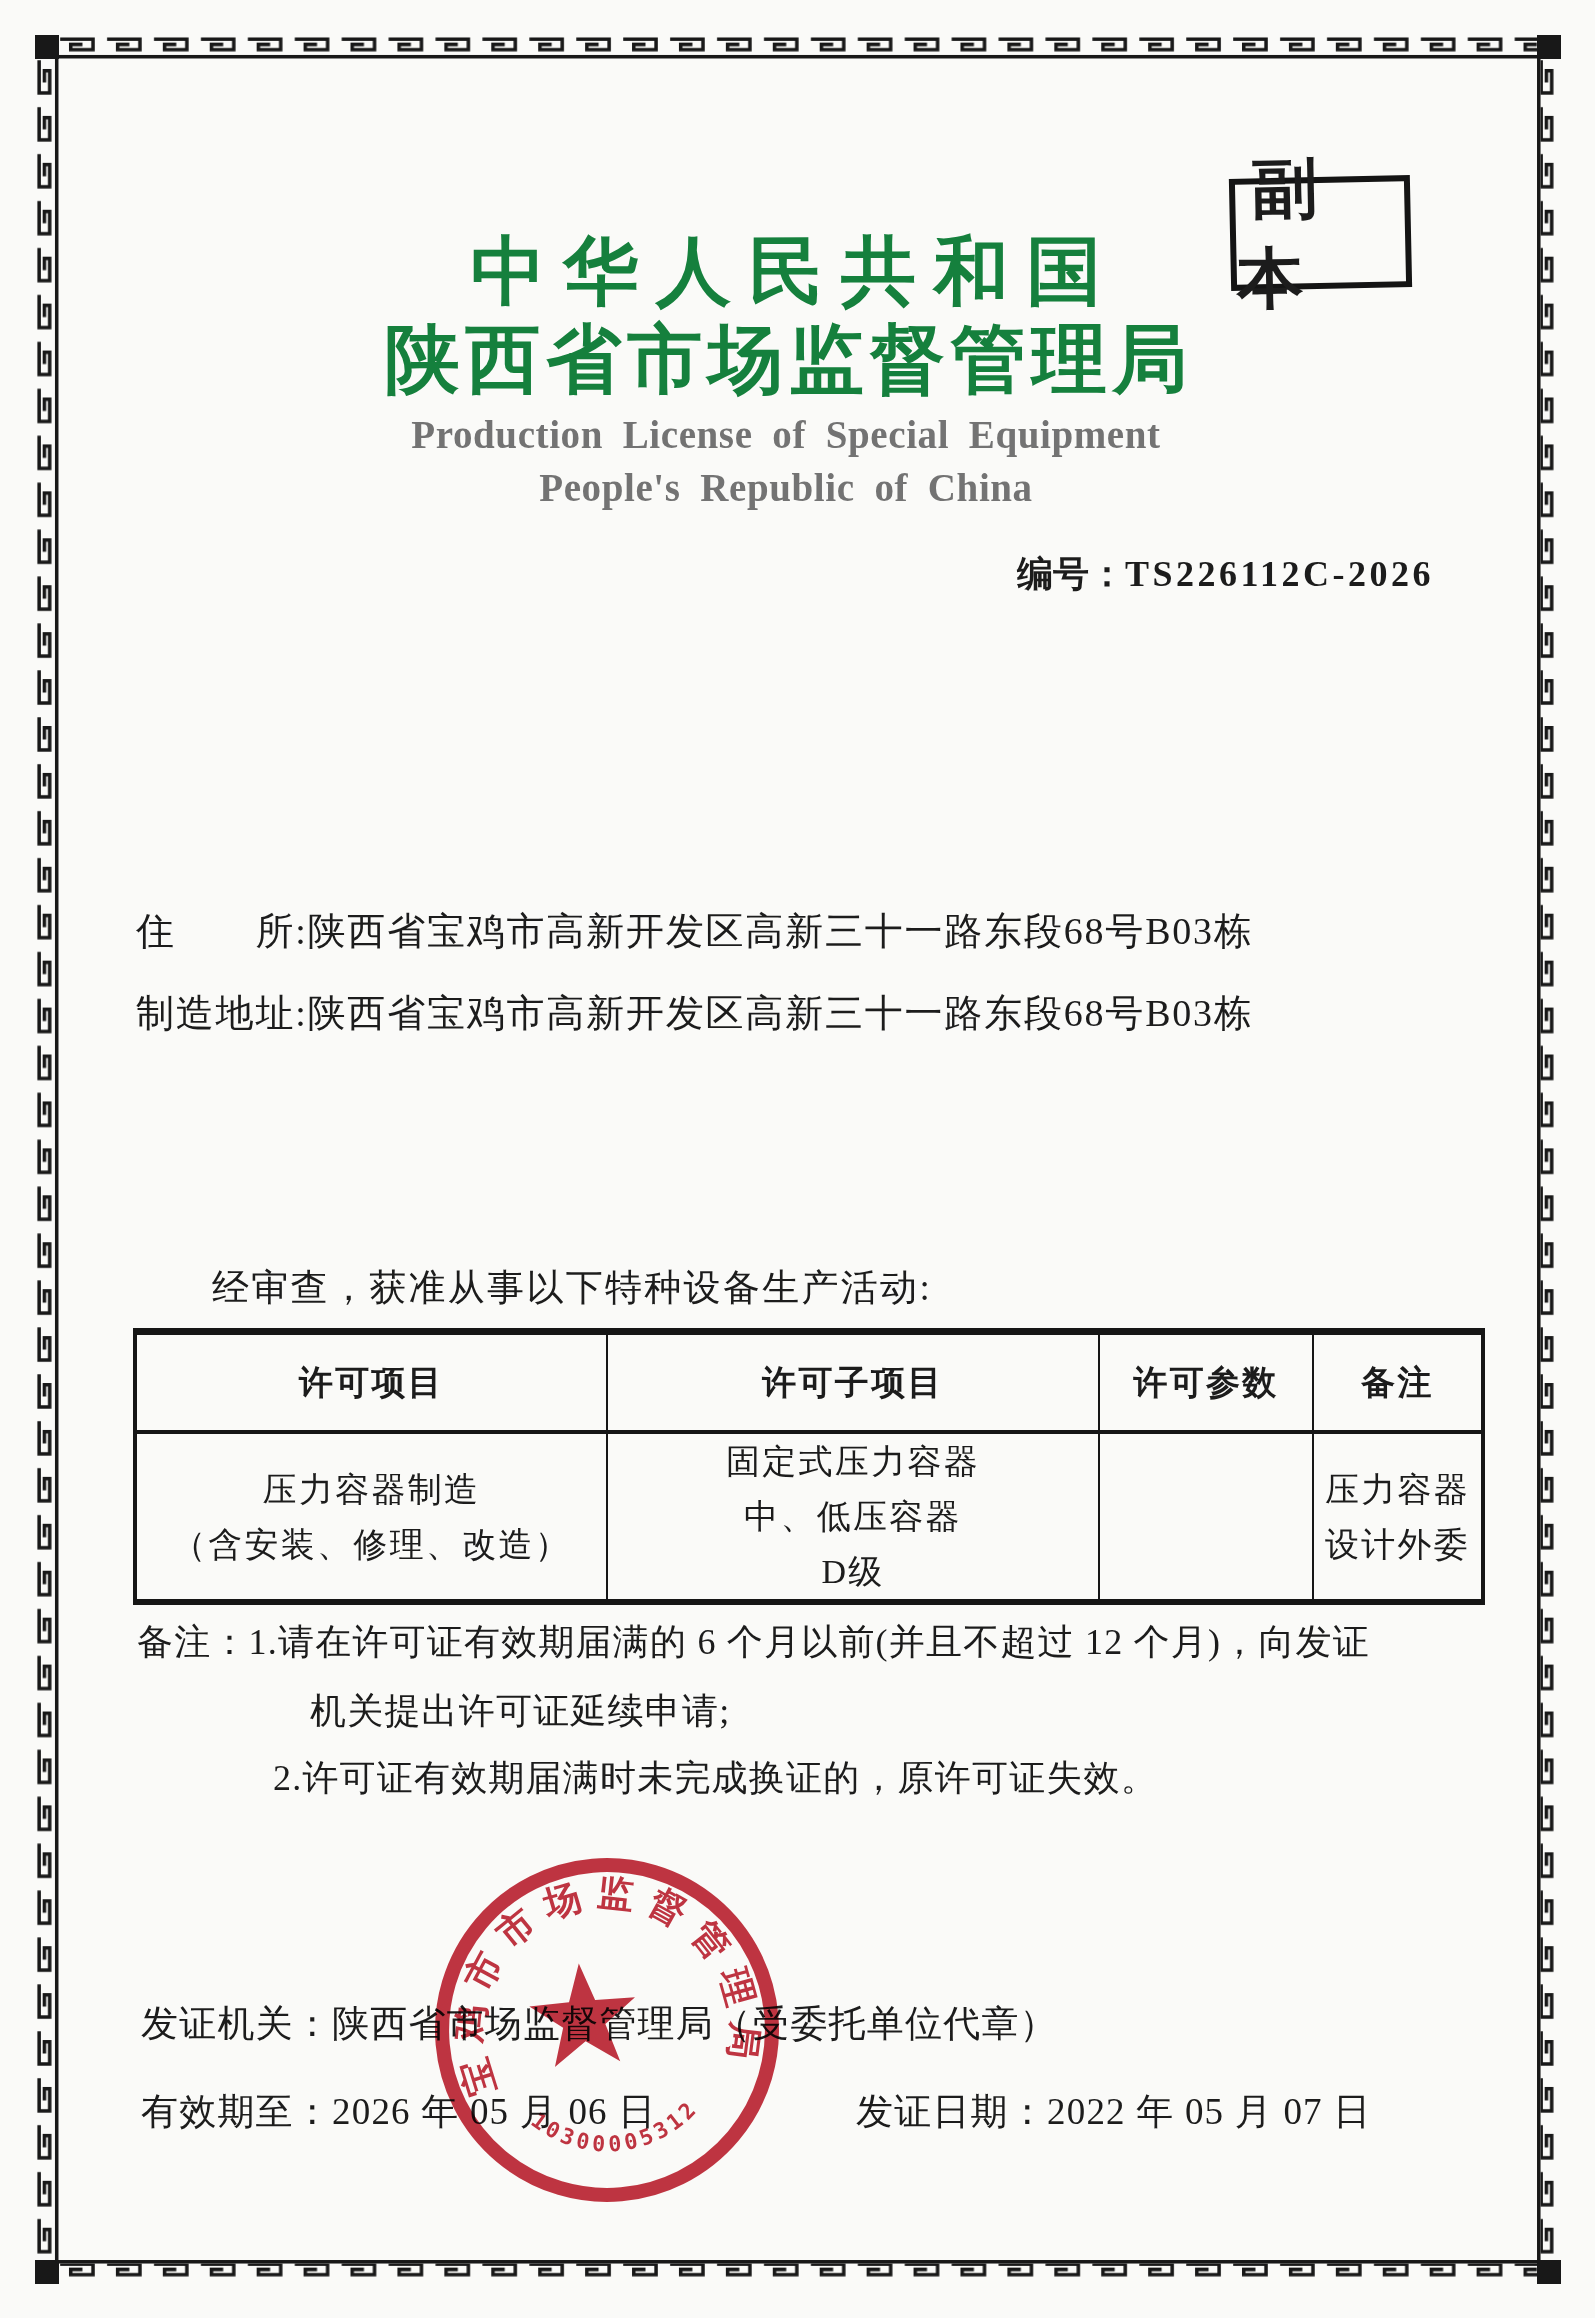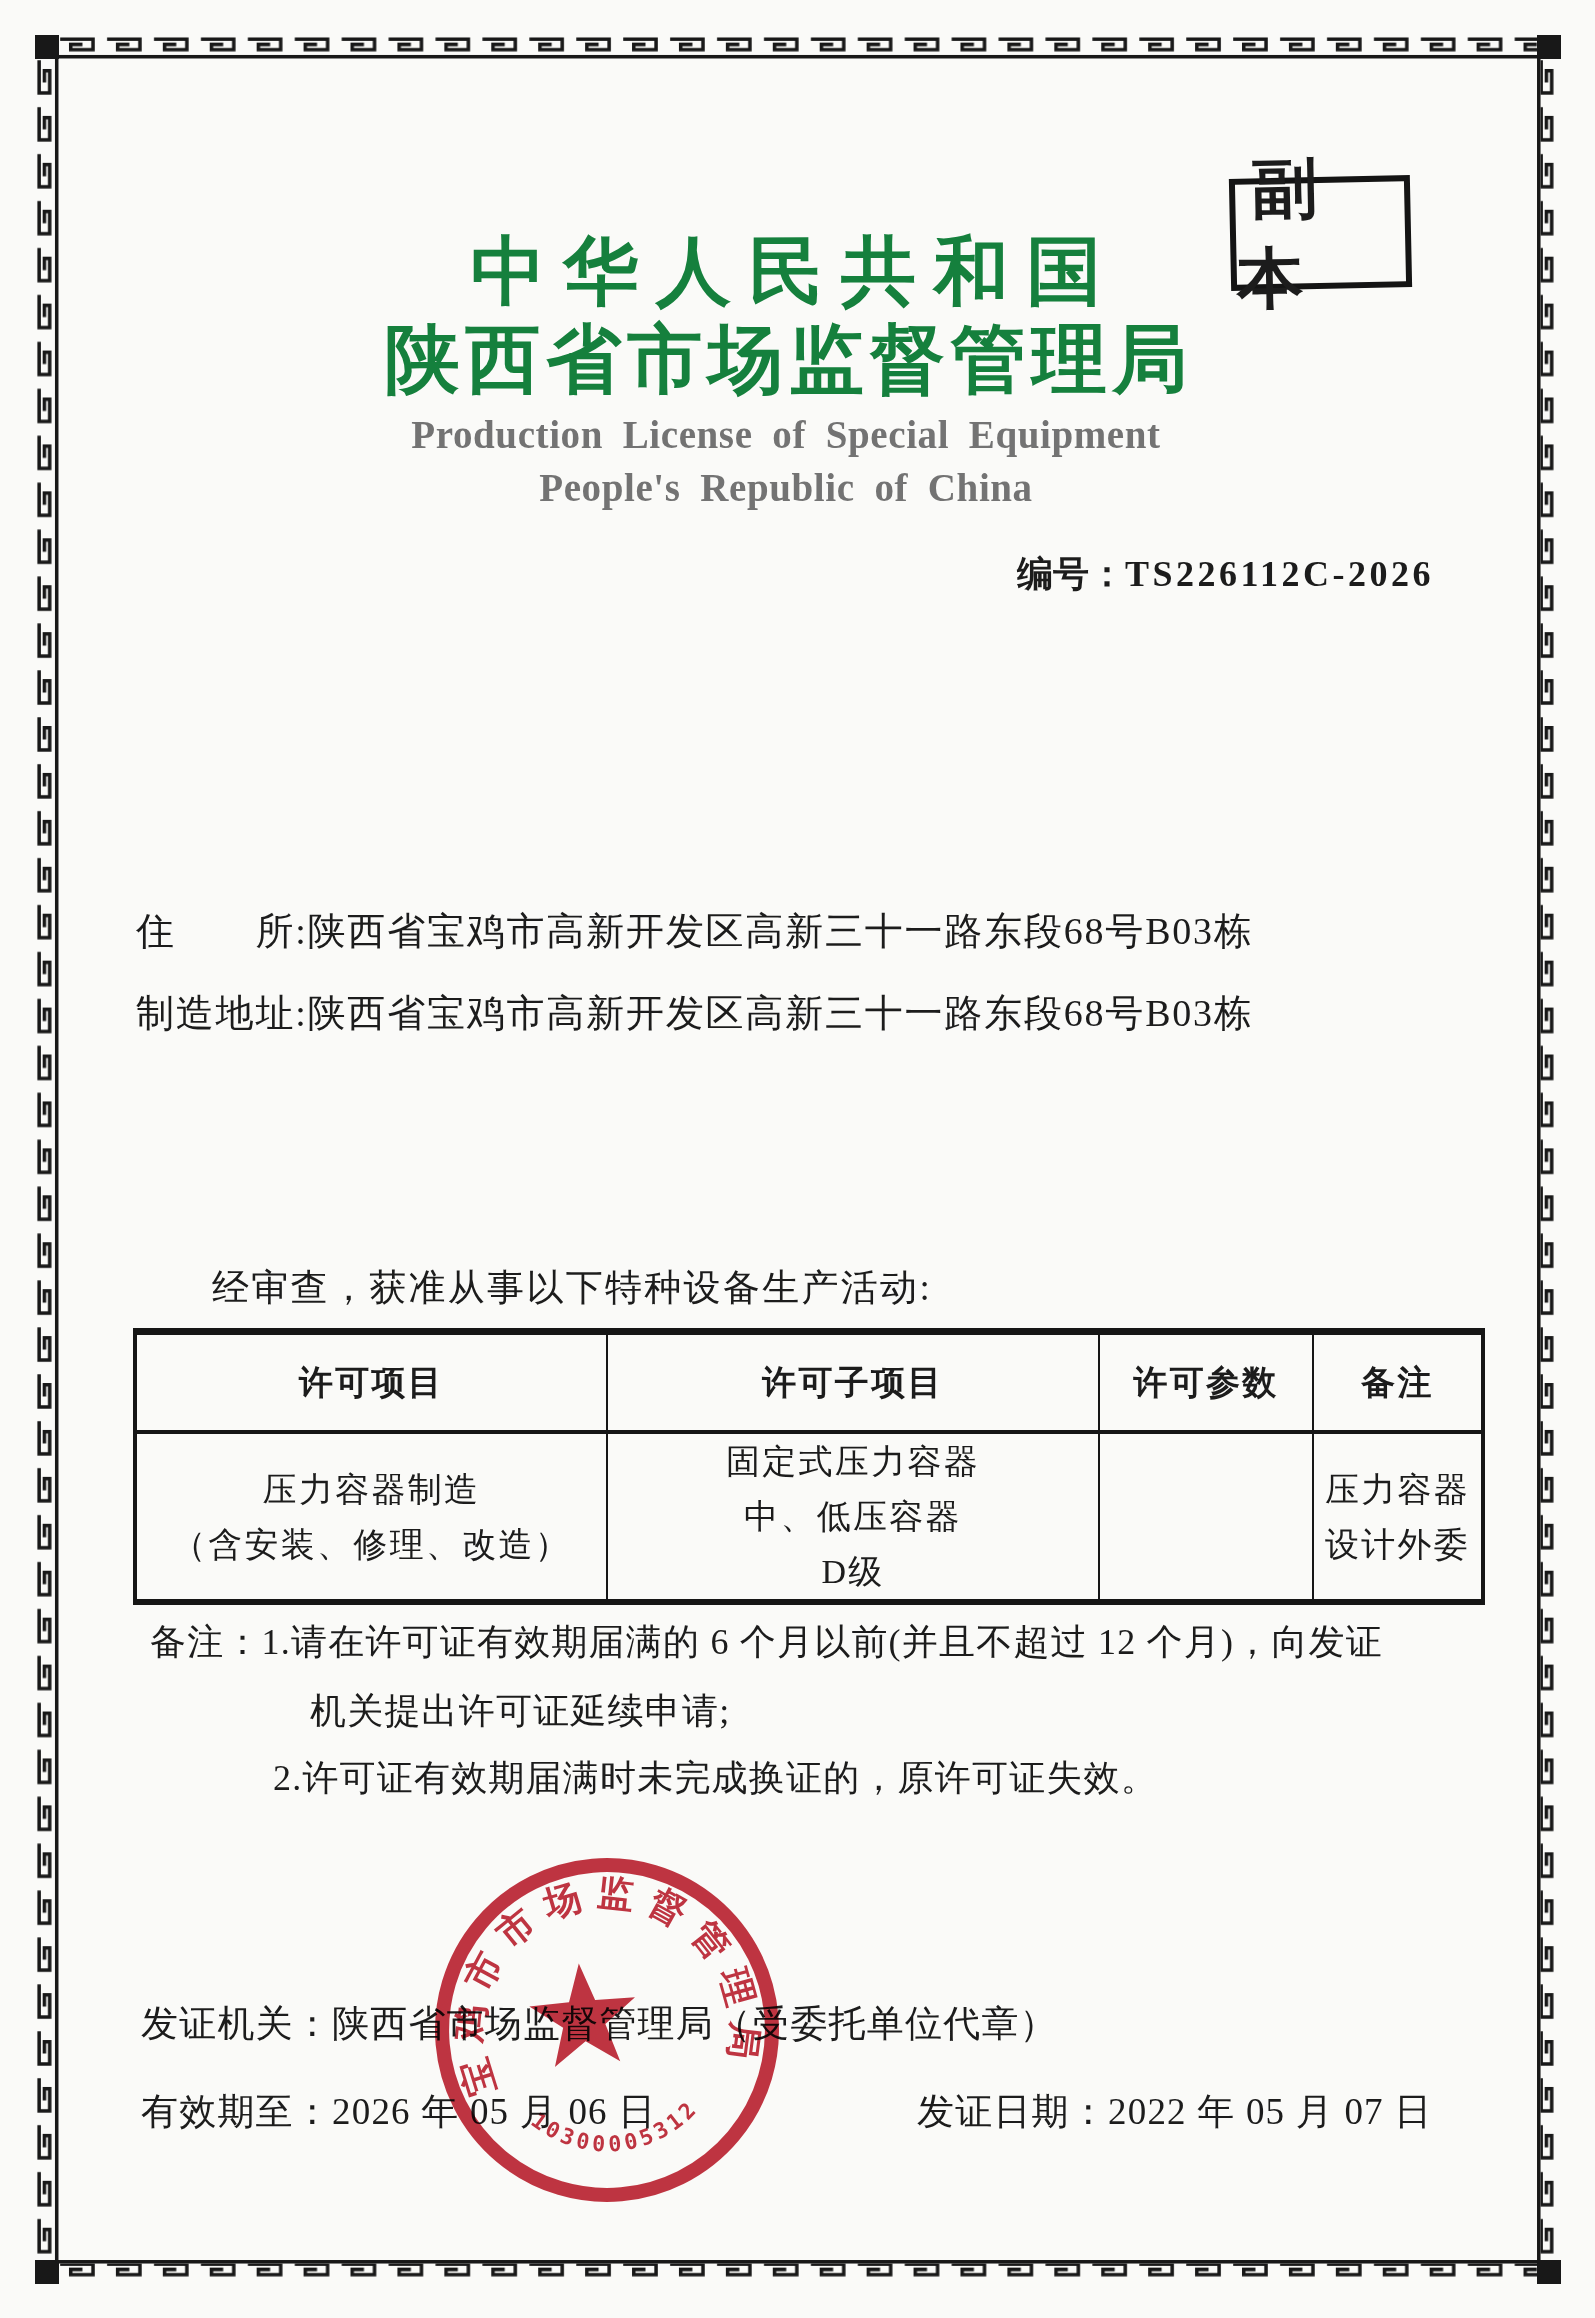--- a/index.html
+++ b/index.html
@@ -67,28 +67,28 @@
   .cell{
     box-sizing:border-box;
     display:flex;flex-direction:column;align-items:center;justify-content:center;
     font-size:34px;letter-spacing:2.3px;text-align:left;
   }
   .cell.c2,.cell.c3,.cell.c4{border-left:2.9px solid #161616;}
   .cell.hdr{border-bottom:4.7px solid #161616;font-weight:600;}
   .cell .ln{line-height:55px;white-space:nowrap;}
   
   .note{position:absolute;font-size:36px;line-height:1;letter-spacing:1.2px;white-space:nowrap;}
-  .note.n1{left:150px;top:1624px;}
+  .note.n1{left:137px;top:1624px;}
   .note.n2{left:310px;top:1693px;}
   .note.n3{left:273px;top:1760px;}
   
   .foot{position:absolute;font-size:37px;line-height:1;letter-spacing:1.2px;white-space:nowrap;}
   .foot.authority{left:141px;top:2005px;}
   .foot.valid{left:141px;top:2093px;}
-  .foot.issue{left:917px;top:2093px;}
+  .foot.issue{left:856px;top:2093px;}
   
   .seal{
     position:absolute;left:418px;top:1841px;width:378px;height:378px;
     mix-blend-mode:multiply;opacity:0.9;
   }
 </style>
 </head>
 <body>
 
 <div class="page">

